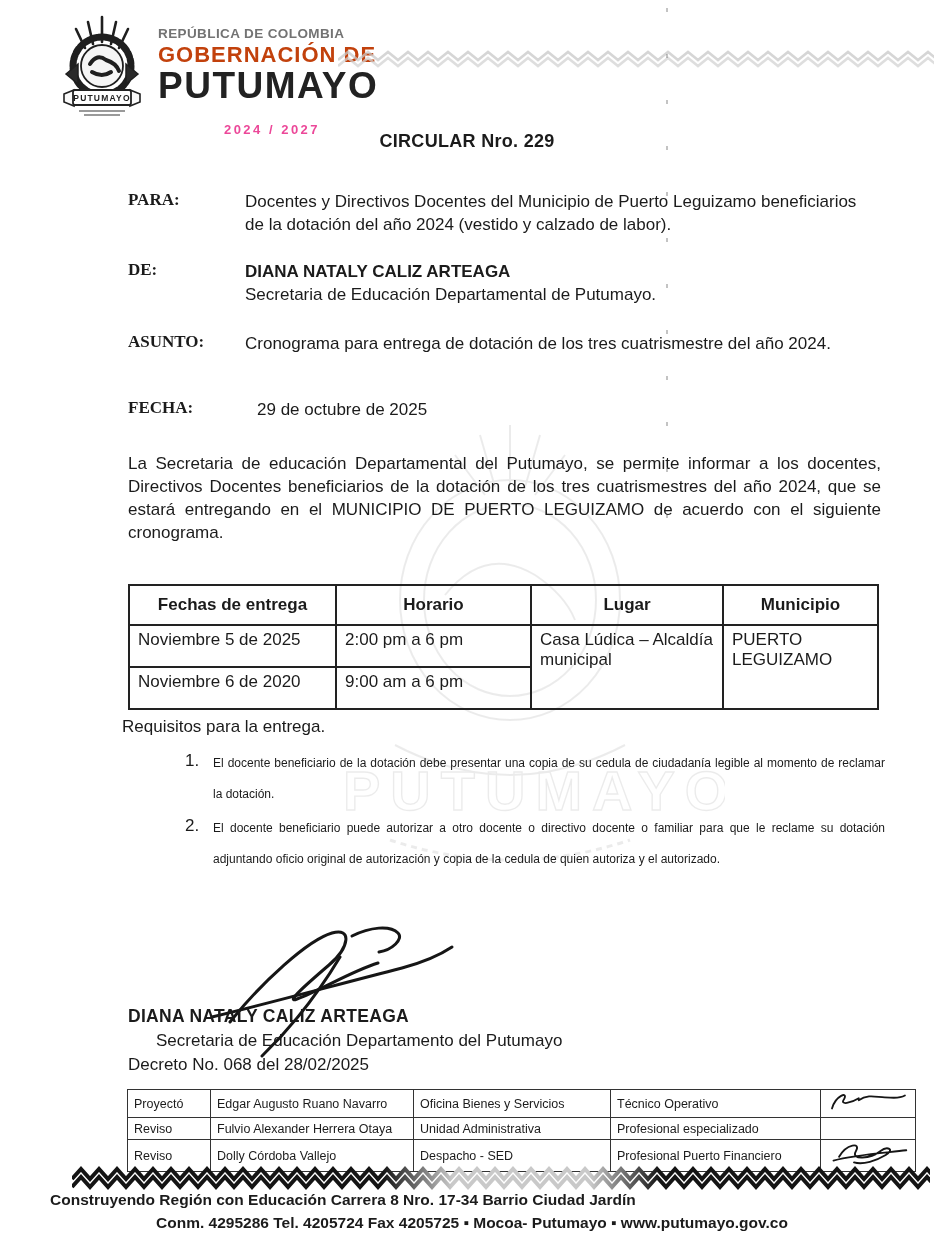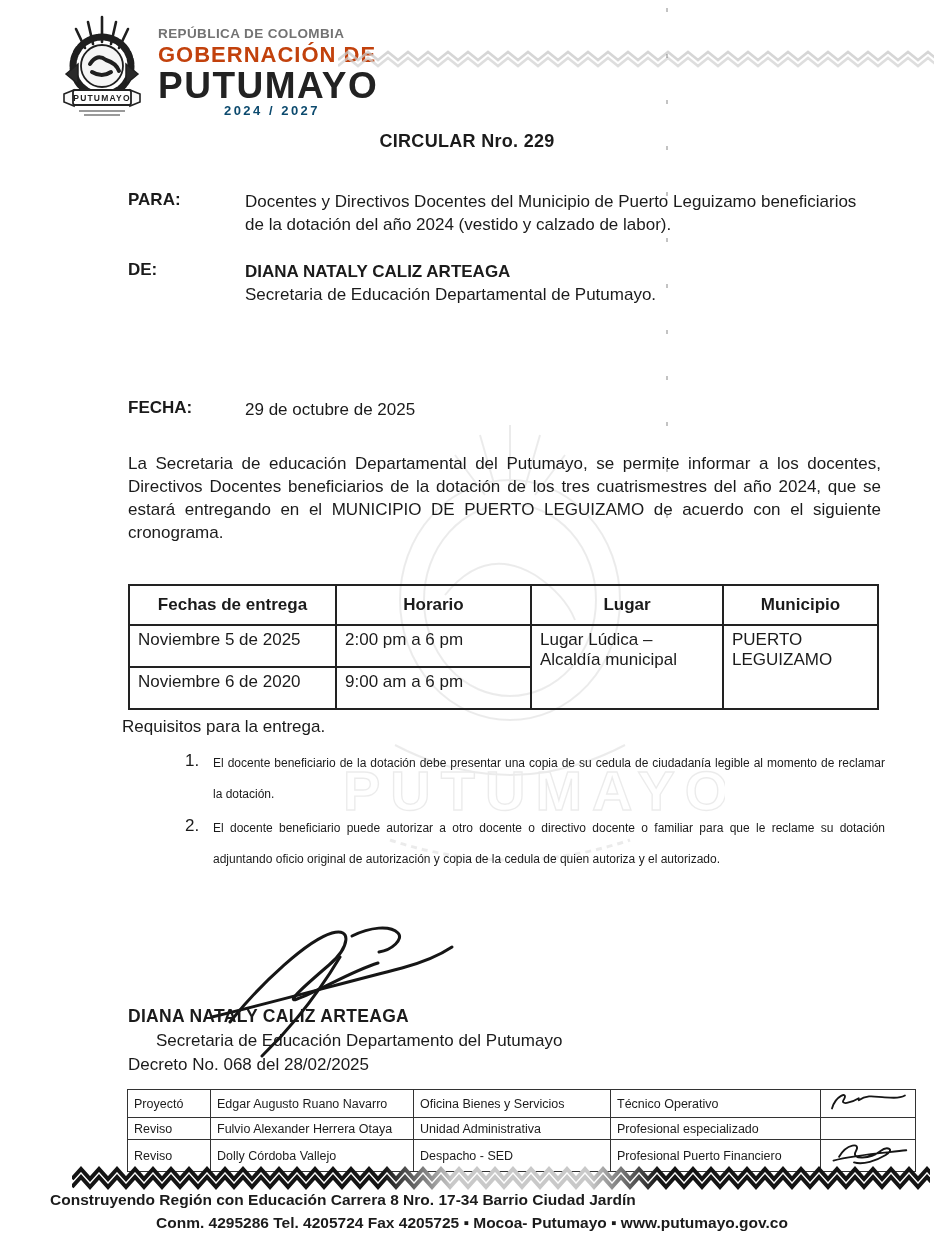--- a/index.html
+++ b/index.html
@@ -7,37 +7,37 @@
     position:relative;width:934px;height:1250px;margin:0 auto;
     background:#ffffff;overflow:hidden;
     font-family:"Liberation Sans",sans-serif;color:#1b1b1b;
   }
   
   .emblem{position:absolute;left:46px;top:12px;width:112px;height:110px;}
   .header-text{position:absolute;left:158px;top:26px;width:240px;text-align:left;}
   .hdr-republic{font-size:13.5px;font-weight:bold;letter-spacing:.4px;color:#737373;}
   .hdr-org1{font-size:22px;font-weight:bold;letter-spacing:1px;color:#c2410c;margin-top:1px;}
   .hdr-org2{font-size:37px;font-weight:bold;letter-spacing:1.5px;color:#222;line-height:.95;}
-  .hdr-period{font-size:13px;font-weight:bold;letter-spacing:2.5px;color:#0c4a6e;width:228px;text-align:center;margin-top:0;}
+  .hdr-period{font-size:13px;font-weight:bold;letter-spacing:2.5px;color:#ec4899;width:228px;text-align:center;margin-top:19px;}
   .zz-top{position:absolute;left:338px;top:48px;opacity:.75;}
   .artifact-dots{position:absolute;left:666px;top:8px;width:2px;height:545px;opacity:.35;
     background:repeating-linear-gradient(to bottom,#555 0 4px,transparent 4px 46px);}
   
   .watermark{position:absolute;left:295px;top:415px;opacity:.12;pointer-events:none;}
   
   .doc-title{position:absolute;left:0;top:131px;width:100%;text-align:center;
     font-size:18px;font-weight:bold;letter-spacing:.3px;}
   
   .field{position:absolute;left:128px;width:766px;display:flex;}
-  .field .lbl{width:117px;flex:0 0 117px;font-weight:bold;font-size:17px;}
+  .field .lbl{width:117px;flex:0 0 117px;font-weight:bold;font-size:17px;font-family:Liberation Serif, serif;}
   .field .val{font-size:17px;line-height:23px;}
   .f-para{top:190px;} .f-para .val{width:628px;}
   .f-de{top:260px;}
   .f-asunto{top:332px;} .f-asunto .val{width:652px;}
-  .f-fecha{top:398px;}
+  .f-fecha{top:398px;gap:12px;}
   .val .strong{font-weight:bold;}
   
   .body-par{position:absolute;left:128px;top:452px;width:753px;
     font-size:17px;line-height:23px;text-align:justify;}
   
   .sched{position:absolute;left:128px;top:584px;border-collapse:collapse;}
   .sched td,.sched th{border:2px solid #222;font-size:17px;padding:4px 8px;vertical-align:top;}
   .sched th{font-weight:bold;text-align:center;height:30px;vertical-align:middle;}
   .sched td{height:32px;}
   
@@ -117,20 +117,24 @@
   </div>
 
   <div class="field f-de">
     <div class="lbl">DE:</div>
     <div class="val">
       <div class="strong">DIANA NATALY CALIZ ARTEAGA</div>
       <div>Secretaria de Educación Departamental de Putumayo.</div>
     </div>
   </div>
 
+  <div class="field f-asunto">
+    <div class="lbl">ASUNTO:</div>
+    <div class="val">Cronograma para entrega de dotación de los tres cuatrismestre del año 2024.</div>
+  </div>
 
   <div class="field f-fecha">
     <div class="lbl">FECHA:</div>
     <div class="val">29 de octubre de 2025</div>
   </div>
 
   <div class="body-par">La Secretaria de educación Departamental del Putumayo, se permite informar a los docentes, Directivos Docentes beneficiarios de la dotación de los tres cuatrismestres del año 2024, que se estará entregando en el MUNICIPIO DE PUERTO LEGUIZAMO de acuerdo con el siguiente cronograma.</div>
 
   <table class="sched">
     <colgroup>
@@ -142,21 +146,21 @@
     <tbody>
         <tr>
       <th>Fechas de entrega</th>
       <th>Horario</th>
       <th>Lugar</th>
       <th>Municipio</th>
     </tr>
     <tr>
       <td>Noviembre 5 de 2025</td>
       <td>2:00 pm a 6 pm</td>
-      <td rowspan="2">Lugar Lúdica – Alcaldía municipal</td>
+      <td rowspan="2">Casa Lúdica – Alcaldía municipal</td>
       <td rowspan="2">PUERTO LEGUIZAMO</td>
     </tr>
     <tr>
       <td>Noviembre 6 de 2020</td>
       <td>9:00 am a 6 pm</td>
     </tr>
   </tbody>
     </table>
 
   <div class="req-intro">Requisitos para la entrega.</div>

